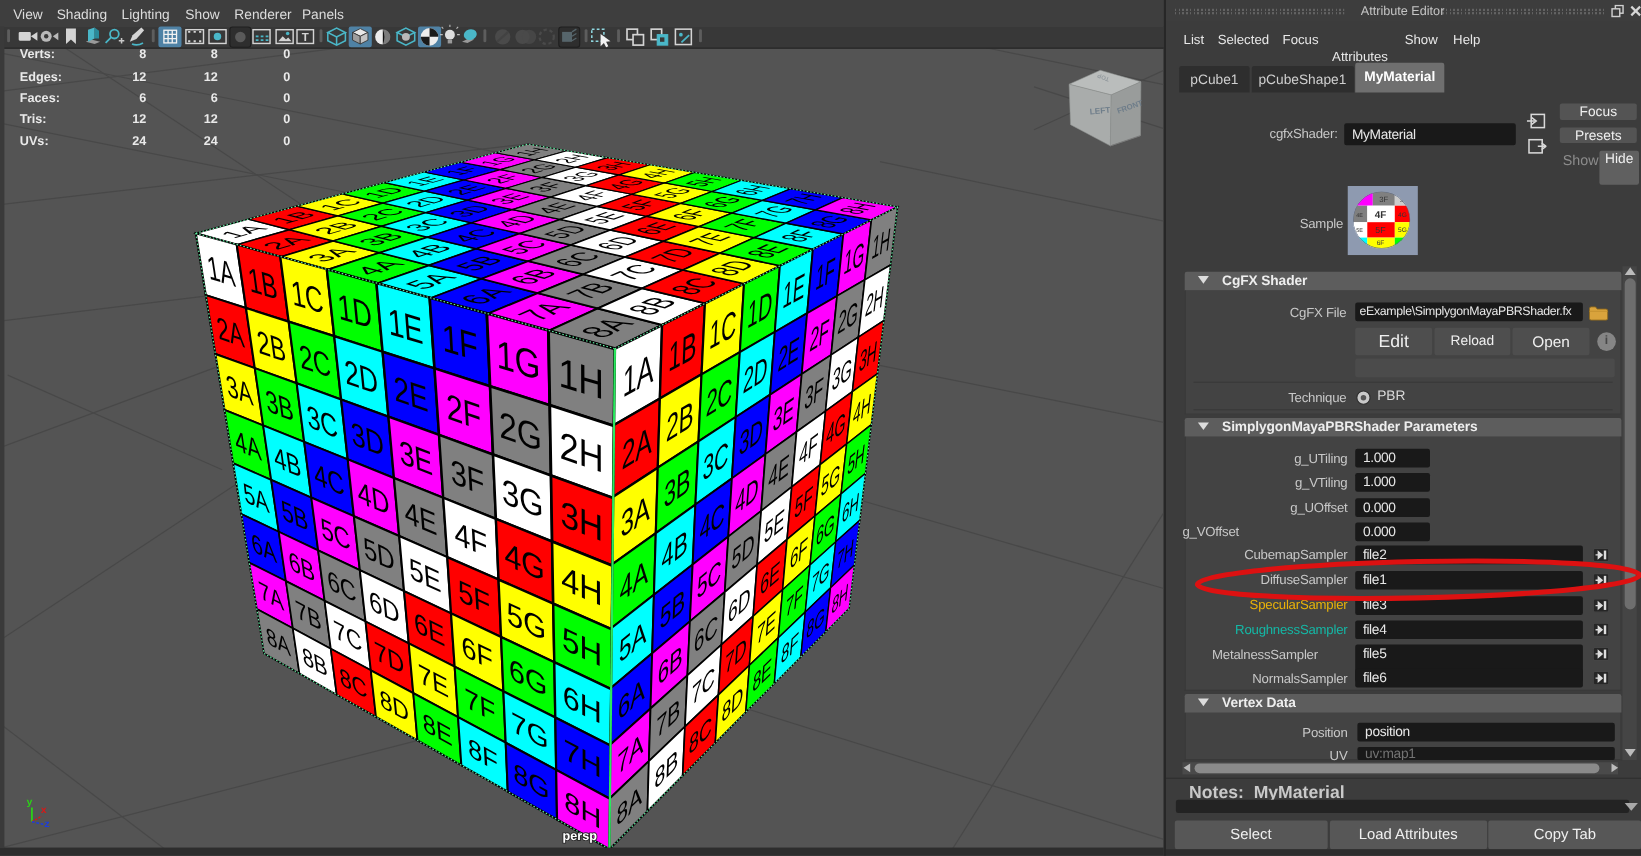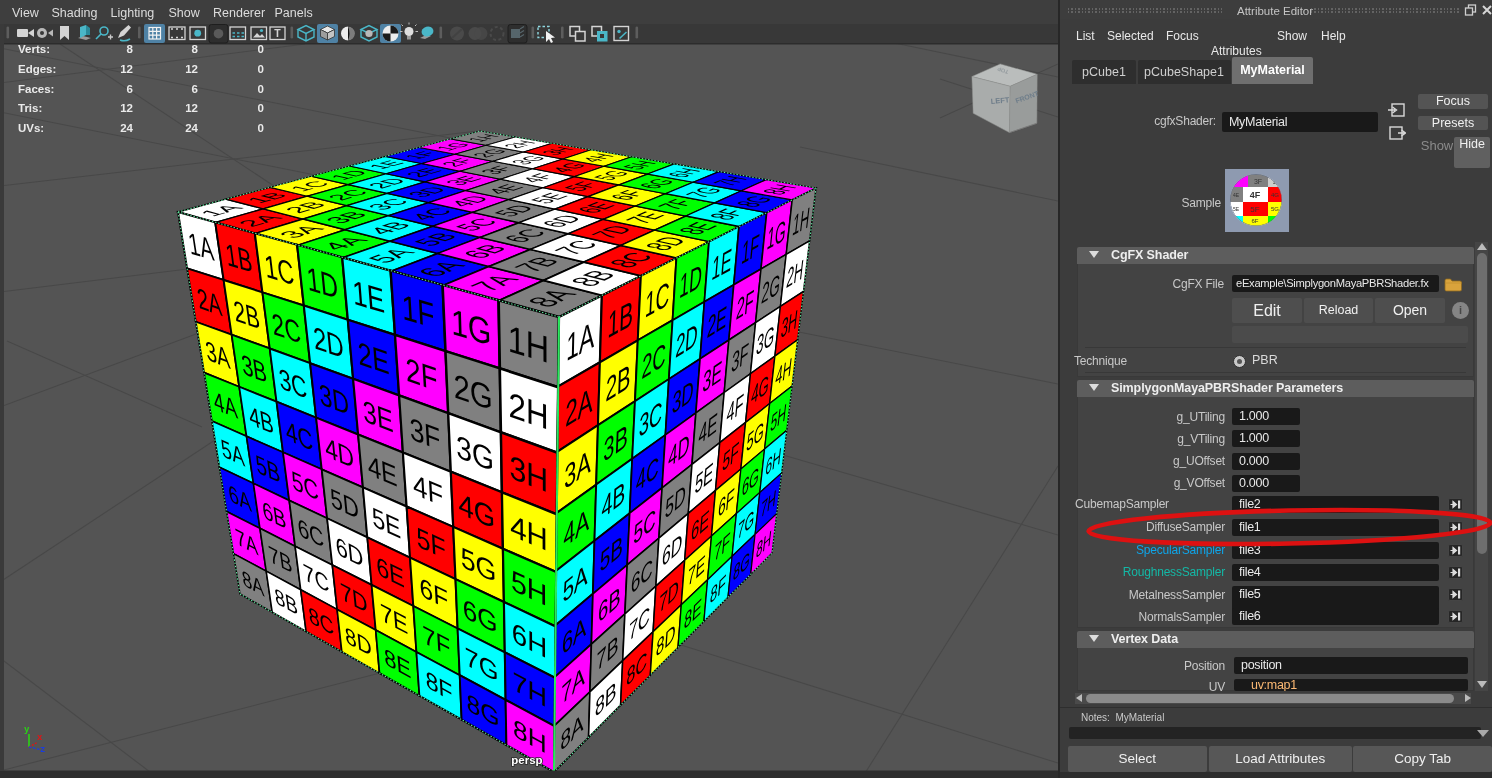--- a/index.html
+++ b/index.html
@@ -667,93 +667,93 @@
     <svg style="position:absolute;left:384px;top:276.5px" width="19" height="15" viewBox="0 0 19 15">
       <path d="M1 3.5 q0-1.5 1.5-1.5 h4 l1.5 2 h8 q1.5 0 1.5 1.5 v7 q0 1.5-1.5 1.5 h-13.5 q-1.5 0-1.5-1.5z" fill="#d9a33c" stroke="#8f6a1e" stroke-width="0.8"></path>
       <path d="M1 6 h16.5" stroke="#c2902f" stroke-width="0.8"></path>
     </svg>
     <div style="position:absolute;left:172px;top:298px;width:70px;height:25px;background:#4e4e4e;border-radius:2px;color:#f0f0f0;font-size:16px;font-weight:normal;line-height:25px;text-align:center">Edit</div>
     <div style="position:absolute;left:244px;top:298px;width:69px;height:25px;background:#4e4e4e;border-radius:2px;color:#f0f0f0;font-size:12.5px;font-weight:normal;line-height:25px;text-align:center">Reload</div>
     <div style="position:absolute;left:315px;top:298px;width:70px;height:25px;background:#4e4e4e;border-radius:2px;color:#f0f0f0;font-size:14px;font-weight:normal;line-height:25px;text-align:center">Open</div>
     <div style="position:absolute;left:392px;top:302px;width:17px;height:17px;border-radius:50%;background:#858585;color:#474747;font-weight:bold;font-size:11px;text-align:center;line-height:17px">i</div>
     <div style="position:absolute;left:172px;top:326px;width:236px;height:17px;background:#4b4b4b;border-radius:2px"></div>
     <div style="position:absolute;left:25px;top:347px;width:381px;height:1px;background:#383838"></div>
-    <div style="position:absolute;left:14px;top:354px;width:150px;font-size:12px;color:#c8c8c8;white-space:nowrap;letter-spacing:-0.2px">Technique</div>
+    <div style="position:absolute;left:14px;top:354px;width:150px;text-align:right;font-size:12px;color:#c8c8c8;white-space:nowrap;letter-spacing:-0.2px">Technique</div>
     <div style="position:absolute;left:173px;top:355px;width:11px;height:11px;border-radius:50%;background:#c9c9c9;border:1px solid #2e2e2e"></div>
     <div style="position:absolute;left:177px;top:359px;width:5px;height:5px;border-radius:50%;background:#555"></div>
     <div style="position:absolute;left:192px;top:353px;font-size:12.5px;color:#dadada">PBR</div>
     <div style="position:absolute;left:25px;top:372px;width:381px;height:1px;background:#383838"></div>
     <div style="position:absolute;left:17px;top:379.5px;width:397px;height:17px;background:#5d5d5d;border-radius:2px 2px 0 0;color:#eee;font-size:12.5px;font-weight:bold;line-height:17px;letter-spacing:-0.1px"><span style="display:inline-block;margin:0 12px 0 12px;vertical-align:1px;width:0;height:0;border-left:5.5px solid transparent;border-right:5.5px solid transparent;border-top:7px solid #dcdcdc"></span>SimplygonMayaPBRShader Parameters</div>
     <div style="position:absolute;left:17px;top:396.5px;width:397px;height:231.5px;background:#434343;border:1px solid #393939;border-top:none;box-sizing:border-box"></div>
     <div style="position:absolute;left:15px;top:409.7px;width:150px;text-align:right;font-size:12px;color:#c8c8c8;white-space:nowrap;letter-spacing:-0.2px">g_UTiling</div>
     <div style="position:absolute;left:172px;top:408.2px;width:68px;height:17px;background:#191919;border-radius:2px;color:#e8e8e8;font-size:12.5px;line-height:17px;padding-left:7px;box-sizing:border-box;white-space:nowrap;overflow:hidden;letter-spacing:-0.3px">1.000</div>
     <div style="position:absolute;left:15px;top:431.8px;width:150px;text-align:right;font-size:12px;color:#c8c8c8;white-space:nowrap;letter-spacing:-0.2px">g_VTiling</div>
     <div style="position:absolute;left:172px;top:430.3px;width:68px;height:17px;background:#191919;border-radius:2px;color:#e8e8e8;font-size:12.5px;line-height:17px;padding-left:7px;box-sizing:border-box;white-space:nowrap;overflow:hidden;letter-spacing:-0.3px">1.000</div>
     <div style="position:absolute;left:15px;top:454.1px;width:150px;text-align:right;font-size:12px;color:#c8c8c8;white-space:nowrap;letter-spacing:-0.2px">g_UOffset</div>
     <div style="position:absolute;left:172px;top:452.6px;width:68px;height:17px;background:#191919;border-radius:2px;color:#e8e8e8;font-size:12.5px;line-height:17px;padding-left:7px;box-sizing:border-box;white-space:nowrap;overflow:hidden;letter-spacing:-0.3px">0.000</div>
-    <div style="position:absolute;left:15px;top:476.2px;width:150px;text-align:right;font-size:12px;color:#c8c8c8;white-space:nowrap;letter-spacing:-0.2px">g_VOffset</div>
+    <div style="position:absolute;left:15px;top:476.2px;width:150px;text-align:left;font-size:12px;color:#c8c8c8;white-space:nowrap;letter-spacing:-0.2px">g_VOffset</div>
     <div style="position:absolute;left:172px;top:474.7px;width:68px;height:17px;background:#191919;border-radius:2px;color:#e8e8e8;font-size:12.5px;line-height:17px;padding-left:7px;box-sizing:border-box;white-space:nowrap;overflow:hidden;letter-spacing:-0.3px">0.000</div>
-    <div style="position:absolute;left:15px;top:497.3px;width:150px;text-align:left;font-size:12px;color:#c8c8c8;white-space:nowrap;letter-spacing:-0.2px">CubemapSampler</div>
+    <div style="position:absolute;left:15px;top:497.3px;width:150px;text-align:right;font-size:12px;color:#c8c8c8;white-space:nowrap;letter-spacing:-0.2px">CubemapSampler</div>
     <div style="position:absolute;left:172px;top:495.8px;width:207px;height:17px;background:#191919;border-radius:2px;color:#e8e8e8;font-size:12.5px;line-height:17px;padding-left:7px;box-sizing:border-box;white-space:nowrap;overflow:hidden;letter-spacing:-0.3px">file2</div>
     <svg style="position:absolute;left:388px;top:497.8px" width="15" height="13" viewBox="0 0 15 13">
       <rect x="0.5" y="0.5" width="14" height="12" rx="1.5" fill="#262626" stroke="#454545"></rect>
       <path d="M2.5 6.5 h5 M5 3.5 l3.5 3 -3.5 3z" stroke="#ddd" stroke-width="1.2" fill="#ddd"></path>
       <rect x="10" y="2.5" width="2.2" height="8" fill="#ddd"></rect>
     </svg>
     <div style="position:absolute;left:15px;top:520.0px;width:150px;text-align:right;font-size:12px;color:#c8c8c8;white-space:nowrap;letter-spacing:-0.2px">DiffuseSampler</div>
     <div style="position:absolute;left:172px;top:518.5px;width:207px;height:17px;background:#191919;border-radius:2px;color:#e8e8e8;font-size:12.5px;line-height:17px;padding-left:7px;box-sizing:border-box;white-space:nowrap;overflow:hidden;letter-spacing:-0.3px">file1</div>
     <svg style="position:absolute;left:388px;top:520.5px" width="15" height="13" viewBox="0 0 15 13">
       <rect x="0.5" y="0.5" width="14" height="12" rx="1.5" fill="#262626" stroke="#454545"></rect>
       <path d="M2.5 6.5 h5 M5 3.5 l3.5 3 -3.5 3z" stroke="#ddd" stroke-width="1.2" fill="#ddd"></path>
       <rect x="10" y="2.5" width="2.2" height="8" fill="#ddd"></rect>
     </svg>
-    <div style="position:absolute;left:15px;top:543.0px;width:150px;text-align:right;font-size:12px;color:#0ea5e9;white-space:nowrap;letter-spacing:-0.2px">SpecularSampler</div>
+    <div style="position:absolute;left:15px;top:543.0px;width:150px;text-align:right;font-size:12px;color:#eab308;white-space:nowrap;letter-spacing:-0.2px">SpecularSampler</div>
     <div style="position:absolute;left:172px;top:541.5px;width:207px;height:17px;background:#191919;border-radius:2px;color:#e8e8e8;font-size:12.5px;line-height:17px;padding-left:7px;box-sizing:border-box;white-space:nowrap;overflow:hidden;letter-spacing:-0.3px">file3</div>
     <svg style="position:absolute;left:388px;top:543.5px" width="15" height="13" viewBox="0 0 15 13">
       <rect x="0.5" y="0.5" width="14" height="12" rx="1.5" fill="#262626" stroke="#454545"></rect>
       <path d="M2.5 6.5 h5 M5 3.5 l3.5 3 -3.5 3z" stroke="#ddd" stroke-width="1.2" fill="#ddd"></path>
       <rect x="10" y="2.5" width="2.2" height="8" fill="#ddd"></rect>
     </svg>
     <div style="position:absolute;left:15px;top:565.0px;width:150px;text-align:right;font-size:12px;color:#14b8a6;white-space:nowrap;letter-spacing:-0.2px">RoughnessSampler</div>
     <div style="position:absolute;left:172px;top:563.5px;width:207px;height:17px;background:#191919;border-radius:2px;color:#e8e8e8;font-size:12.5px;line-height:17px;padding-left:7px;box-sizing:border-box;white-space:nowrap;overflow:hidden;letter-spacing:-0.3px">file4</div>
     <svg style="position:absolute;left:388px;top:565.5px" width="15" height="13" viewBox="0 0 15 13">
       <rect x="0.5" y="0.5" width="14" height="12" rx="1.5" fill="#262626" stroke="#454545"></rect>
       <path d="M2.5 6.5 h5 M5 3.5 l3.5 3 -3.5 3z" stroke="#ddd" stroke-width="1.2" fill="#ddd"></path>
       <rect x="10" y="2.5" width="2.2" height="8" fill="#ddd"></rect>
     </svg>
-    <div style="position:absolute;left:15px;top:587.7px;width:150px;text-align:right;font-size:12px;color:#c8c8c8;white-space:nowrap;letter-spacing:-0.2px">MetalnessSampler</div>
+    <div style="position:absolute;left:15px;top:587.7px;width:150px;text-align:center;font-size:12px;color:#c8c8c8;white-space:nowrap;letter-spacing:-0.2px">MetalnessSampler</div>
     <div style="position:absolute;left:172px;top:586.2px;width:207px;height:34px;background:#191919;border-radius:2px;color:#e8e8e8;font-size:12.5px;line-height:17px;padding-left:7px;box-sizing:border-box;white-space:nowrap;overflow:hidden;letter-spacing:-0.3px">file5</div>
     <svg style="position:absolute;left:388px;top:588.2px" width="15" height="13" viewBox="0 0 15 13">
       <rect x="0.5" y="0.5" width="14" height="12" rx="1.5" fill="#262626" stroke="#454545"></rect>
       <path d="M2.5 6.5 h5 M5 3.5 l3.5 3 -3.5 3z" stroke="#ddd" stroke-width="1.2" fill="#ddd"></path>
       <rect x="10" y="2.5" width="2.2" height="8" fill="#ddd"></rect>
     </svg>
     <div style="position:absolute;left:15px;top:609.7px;width:150px;text-align:right;font-size:12px;color:#c8c8c8;white-space:nowrap;letter-spacing:-0.2px">NormalsSampler</div>
     <div style="position:absolute;left:172px;top:608.2px;width:207px;height:17px;background:#191919;border-radius:2px;color:#e8e8e8;font-size:12.5px;line-height:17px;padding-left:7px;box-sizing:border-box;white-space:nowrap;overflow:hidden;letter-spacing:-0.3px">file6</div>
     <svg style="position:absolute;left:388px;top:610.2px" width="15" height="13" viewBox="0 0 15 13">
       <rect x="0.5" y="0.5" width="14" height="12" rx="1.5" fill="#262626" stroke="#454545"></rect>
       <path d="M2.5 6.5 h5 M5 3.5 l3.5 3 -3.5 3z" stroke="#ddd" stroke-width="1.2" fill="#ddd"></path>
       <rect x="10" y="2.5" width="2.2" height="8" fill="#ddd"></rect>
     </svg>
     <div style="position:absolute;left:17px;top:631px;width:397px;height:17px;background:#5d5d5d;border-radius:2px 2px 0 0;color:#eee;font-size:12.5px;font-weight:bold;line-height:17px;letter-spacing:-0.1px"><span style="display:inline-block;margin:0 12px 0 12px;vertical-align:1px;width:0;height:0;border-left:5.5px solid transparent;border-right:5.5px solid transparent;border-top:7px solid #dcdcdc"></span>Vertex Data</div>
     <div style="position:absolute;left:17px;top:648px;width:397px;height:43px;background:#434343;border:1px solid #393939;border-top:none;box-sizing:border-box"></div>
     <div style="position:absolute;left:15px;top:658.5px;width:150px;text-align:right;font-size:12px;color:#c8c8c8;white-space:nowrap;letter-spacing:-0.2px">Position</div>
     <div style="position:absolute;left:174px;top:657px;width:234px;height:17px;background:#191919;border-radius:2px;color:#e8e8e8;font-size:12.5px;line-height:17px;padding-left:7px;box-sizing:border-box;white-space:nowrap;overflow:hidden;letter-spacing:-0.3px">position</div>
     <div style="position:absolute;left:15px;top:679.5px;width:150px;text-align:right;font-size:12px;color:#c8c8c8;white-space:nowrap;letter-spacing:-0.2px">UV</div>
-    <div style="position:absolute;left:174px;top:679px;width:234px;height:12px;background:#191919;border-radius:2px;color:#fdba74;font-size:12.5px;line-height:12px;padding-left:17px;box-sizing:border-box;white-space:nowrap;overflow:hidden;letter-spacing:-0.3px">uv:map1</div>
+    <div style="position:absolute;left:174px;top:679px;width:234px;height:12px;background:#191919;border-radius:2px;color:#737373;font-size:12.5px;line-height:12px;padding-left:7px;box-sizing:border-box;white-space:nowrap;overflow:hidden;letter-spacing:-0.3px">uv:map1</div>
     <div style="position:absolute;left:415px;top:242px;width:13px;height:449px;background:#454545"></div>
     <div style="position:absolute;left:416.5px;top:253px;width:10px;height:301px;background:#6e6e6e;border-radius:5px"></div>
     <div style="position:absolute;left:417px;top:243px;width:0;height:0;border-left:5px solid transparent;border-right:5px solid transparent;border-bottom:7px solid #bbb"></div>
     <div style="position:absolute;left:417px;top:681px;width:0;height:0;border-left:5px solid transparent;border-right:5px solid transparent;border-top:7px solid #bbb"></div>
     <div style="position:absolute;left:15px;top:692.5px;width:396px;height:11px;background:#4a4a4a"></div>
     <div style="position:absolute;left:26px;top:693.5px;width:368px;height:9px;background:#8a8a8a;border-radius:4.5px"></div>
     <div style="position:absolute;left:16px;top:694px;width:0;height:0;border-top:4.5px solid transparent;border-bottom:4.5px solid transparent;border-right:6.5px solid #bbb"></div>
     <div style="position:absolute;left:404.5px;top:694px;width:0;height:0;border-top:4.5px solid transparent;border-bottom:4.5px solid transparent;border-left:6.5px solid #bbb"></div>
     <div style="position:absolute;left:0px;top:706.5px;width:432px;height:1.5px;background:#2e2e2e"></div>
-    <div style="position:absolute;left:21px;top:712px;font-size:10px;font-weight:normal;color:#c9c9c9">Notes:&nbsp; MyMaterial</div>
+    <div style="position:absolute;left:21px;top:712px;font-size:16px;font-weight:bold;color:#c9c9c9">Notes:&nbsp; MyMaterial</div>
     <div style="position:absolute;left:9px;top:727px;width:412px;height:11.5px;background:#232323;border-radius:2px"></div>
     <div style="position:absolute;left:417px;top:730px;width:0;height:0;border-left:6px solid transparent;border-right:6px solid transparent;border-top:7px solid #a9a9a9"></div>
     <div style="position:absolute;left:8px;top:746px;width:138.5px;height:25.5px;background:#575757;border-radius:2px;color:#f0f0f0;font-size:13.5px;font-weight:normal;line-height:25.5px;text-align:center">Select</div>
     <div style="position:absolute;left:148.70000000000005px;top:746px;width:143px;height:25.5px;background:#575757;border-radius:2px;color:#f0f0f0;font-size:13.5px;font-weight:normal;line-height:25.5px;text-align:center">Load Attributes</div>
     <div style="position:absolute;left:293.29999999999995px;top:746px;width:138.7px;height:25.5px;background:#575757;border-radius:2px;color:#f0f0f0;font-size:13.5px;font-weight:normal;line-height:25.5px;text-align:center">Copy Tab</div>
 </div>
 <svg width="1492" height="778" viewBox="0 0 1492 778" style="position:absolute;left:0;top:0;pointer-events:none" xmlns="http://www.w3.org/2000/svg">
 <ellipse cx="1289.5" cy="527" rx="201" ry="16.5" fill="none" stroke="#dd1111" stroke-width="4.6" transform="rotate(-1.2 1289.5 527)"></ellipse>
 </svg>
 </body></html>

